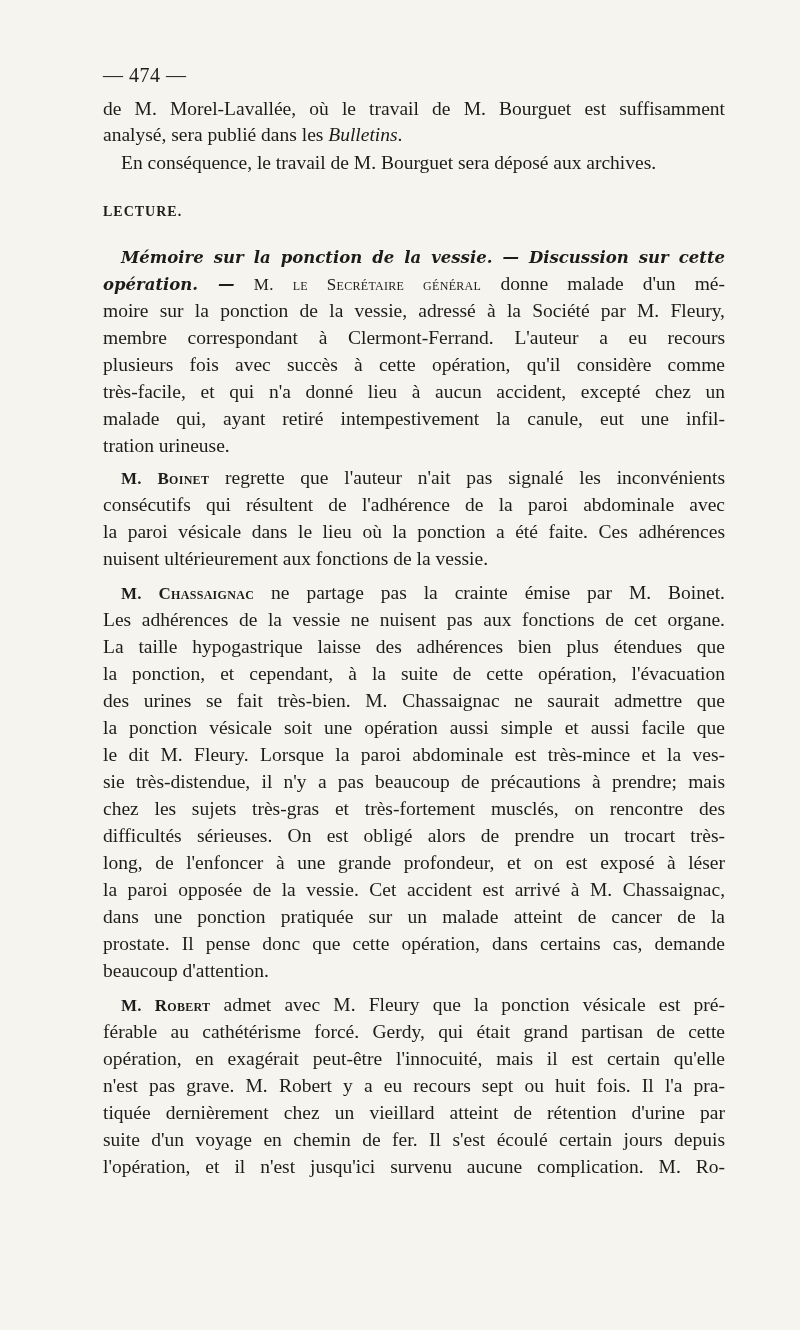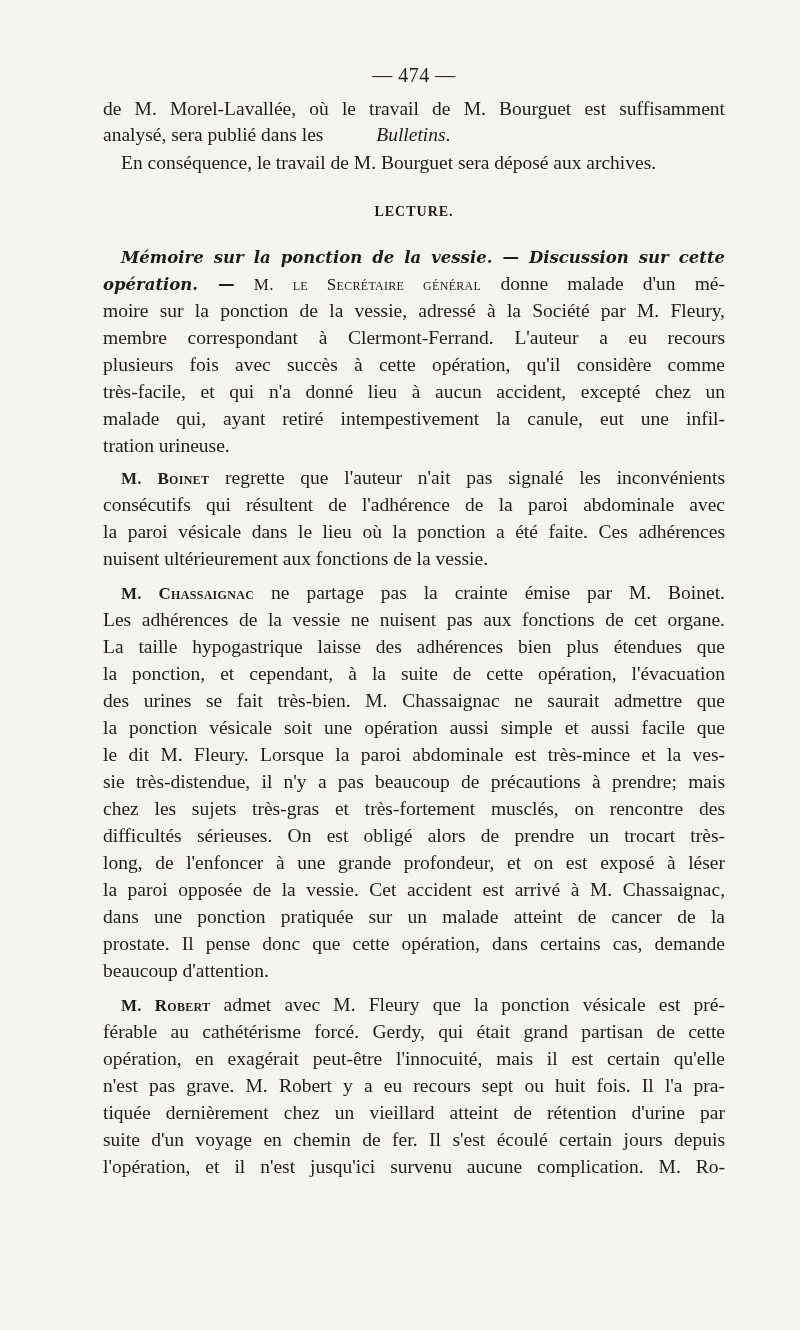--- a/index.html
+++ b/index.html
@@ -10,38 +10,38 @@
       color: #1e1c1a;
       position: relative;
       overflow: hidden;
     }
     .page {
       position: absolute;
       left: 103px; top: 0; width: 622px;
     }
     .folio {
       position: absolute; top: 64px; left: 0; width: 622px;
-      text-align: center; font-size: 20px; letter-spacing: 0.5px;
+      font-size: 20px; letter-spacing: 0.5px;
     }
     .line {
       position: absolute; left: 0; width: 622px;
       font-size: 19.5px; line-height: 26px; height: 26px;
       white-space: nowrap;
       text-align: justify; text-align-last: justify;
     }
     .line.indent { padding-left: 18px; width: 604px; }
     .line.last { text-align-last: left; }
     .heading {
       position: absolute; left: 0; width: 622px; top: 204px;
-      text-align: center; font-size: 14px; font-weight: bold;
+      text-align: left; font-size: 14px; font-weight: bold;
       letter-spacing: 1px;
     }
     .bold { font-weight: bold; }
     .sc { font-variant: small-caps; font-size: 17px; letter-spacing: 0.3px; }
-    .ital { font-style: italic; margin-left: 48px; }
+    .ital { font-style: italic; }
     .title-run { font-weight: bold; font-family: "DejaVu Serif", serif; font-size: 16.5px; font-style: italic; }
   </style>
 </head>
 <body>
 
 <div class="page">
   <div class="folio">— 474 —</div>
 
   <div class="line" style="top:96px">de M. Morel-Lavallée, où le travail de M. Bourguet est suffisamment</div>
   <div class="line last" style="top:122px"><span>analysé, sera publié dans les </span><span class="ital">Bulletins</span><span>.</span></div>

